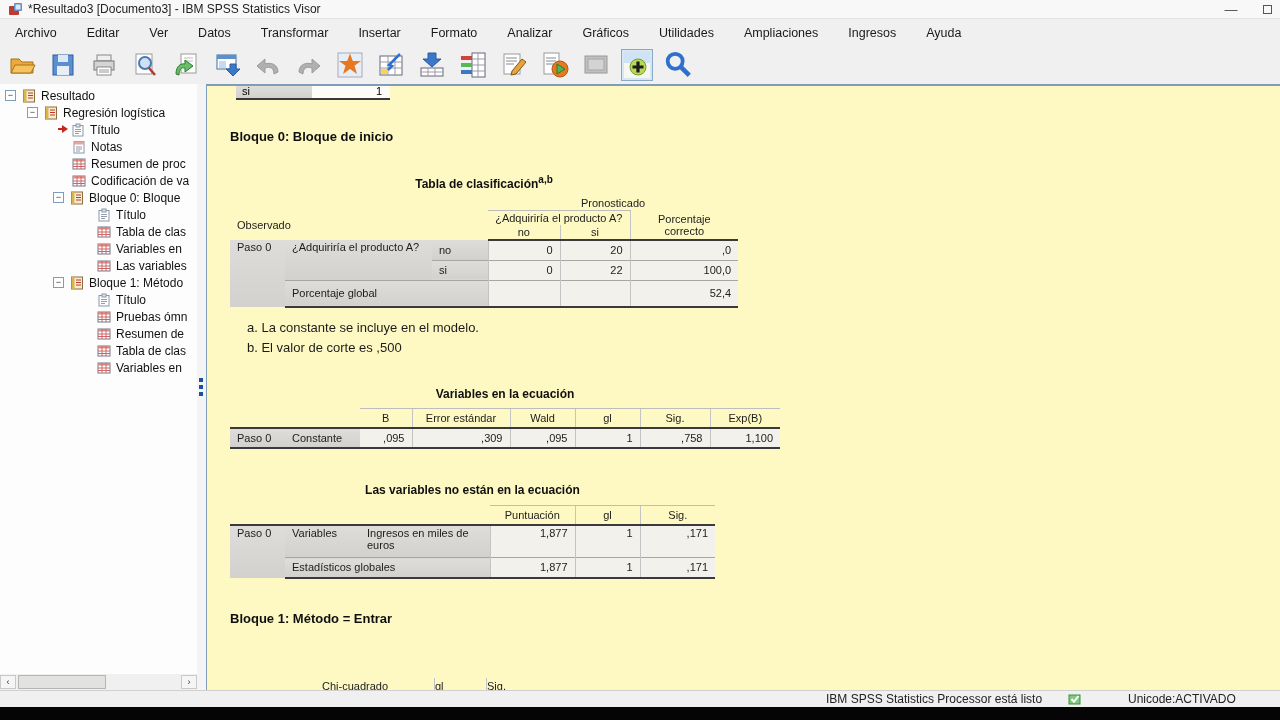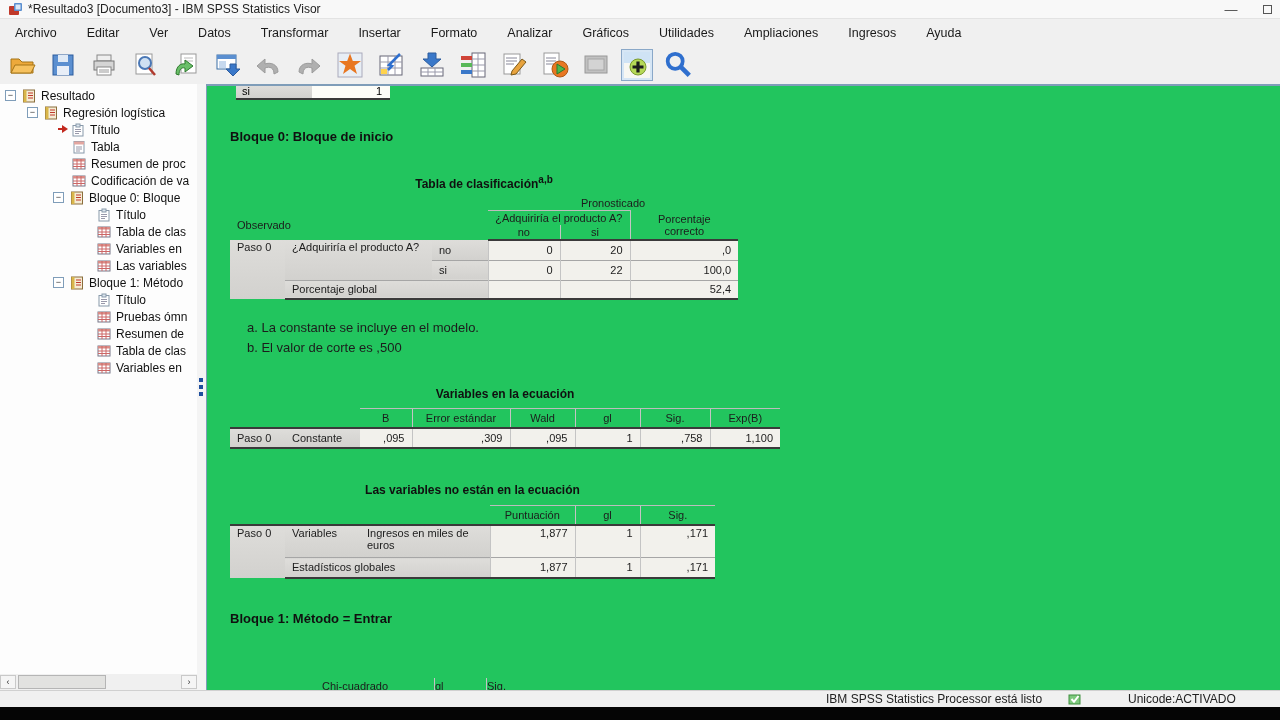--- a/index.html
+++ b/index.html
@@ -59,21 +59,21 @@
 
   
   #splitter { position:absolute; left:197px; top:0; width:9px; height:606px;
     background:#f4f4f4; }
   #splitter .dots { position:absolute; left:2px; top:294px; display:flex;
     flex-direction:column; gap:3px; }
   #splitter .dots i { width:4px; height:4px; background:#1f4f9e; display:block; }
 
   
   #content { position:absolute; left:206px; top:0; width:1074px; height:606px;
-    background:#22c55e; border-left:1px solid #7f9db9; border-top:2px solid #7f9db9;
+    background:#fef9c3; border-left:1px solid #7f9db9; border-top:2px solid #7f9db9;
     overflow:hidden; }
   .abs { position:absolute; }
 
   .outline-h { font-size:13px; font-weight:bold; color:#101010; }
   .tbl-title { font-size:12px; font-weight:bold; color:#101010; text-align:center; }
   .tbl-title sup { font-size:10px; }
 
   
   table.spss { border-collapse:collapse; table-layout:fixed; font-size:11px; color:#1c1c1c; }
   table.spss td { padding:1px 7px; vertical-align:middle; overflow:hidden; }
@@ -323,21 +323,21 @@
       </div>
 
       <div class="titem p2l">
         <span class="ticon"><svg width="14" height="14" viewBox="0 0 14 14">
               <rect x="2" y="1.5" width="10" height="11.5" fill="#fff" stroke="#8899aa"></rect>
               <rect x="2" y="1.5" width="10" height="3" fill="#e3a6a0"></rect>
               <line x1="4" y1="7" x2="10" y2="7" stroke="#99a"></line>
               <line x1="4" y1="9" x2="10" y2="9" stroke="#99a"></line>
               <line x1="4" y1="11" x2="8" y2="11" stroke="#99a"></line>
             </svg></span>
-        <span class="tlabel">Tabla</span>
+        <span class="tlabel">Notas</span>
       </div>
 
       <div class="titem p2l">
         <span class="ticon"><svg width="14" height="14" viewBox="0 0 14 14">
               <rect x="1" y="2" width="12" height="10" fill="#fff" stroke="#778"></rect>
               <rect x="1" y="2" width="12" height="2.5" fill="#d98c86"></rect>
               <line x1="1" y1="7" x2="13" y2="7" stroke="#c66"></line>
               <line x1="1" y1="9.5" x2="13" y2="9.5" stroke="#c66"></line>
               <line x1="5" y1="2" x2="5" y2="12" stroke="#c66"></line>
               <line x1="9" y1="2" x2="9" y2="12" stroke="#c66"></line>
@@ -547,21 +547,21 @@
           <td class="dc vsep">0</td>
           <td class="dc vsep">20</td>
           <td class="dc vsep">,0</td>
         </tr>
         <tr style="height:20px">
           <td class="rh lrow">si</td>
           <td class="dc vsep lrow">0</td>
           <td class="dc vsep lrow">22</td>
           <td class="dc vsep lrow">100,0</td>
         </tr>
-        <tr style="height:19px">
+        <tr style="height:27px">
           <td colspan="2" class="rh lrow botline">Porcentaje global</td>
           <td class="dc vsep lrow botline"></td>
           <td class="dc vsep lrow botline"></td>
           <td class="dc vsep lrow botline">52,4</td>
         </tr>
       </tbody>
         </table>
 
       <div class="footnote abs" style="left:40px; top:234px;">a. La constante se incluye en el modelo.</div>
       <div class="footnote abs" style="left:40px; top:254px;">b. El valor de corte es ,500</div>

